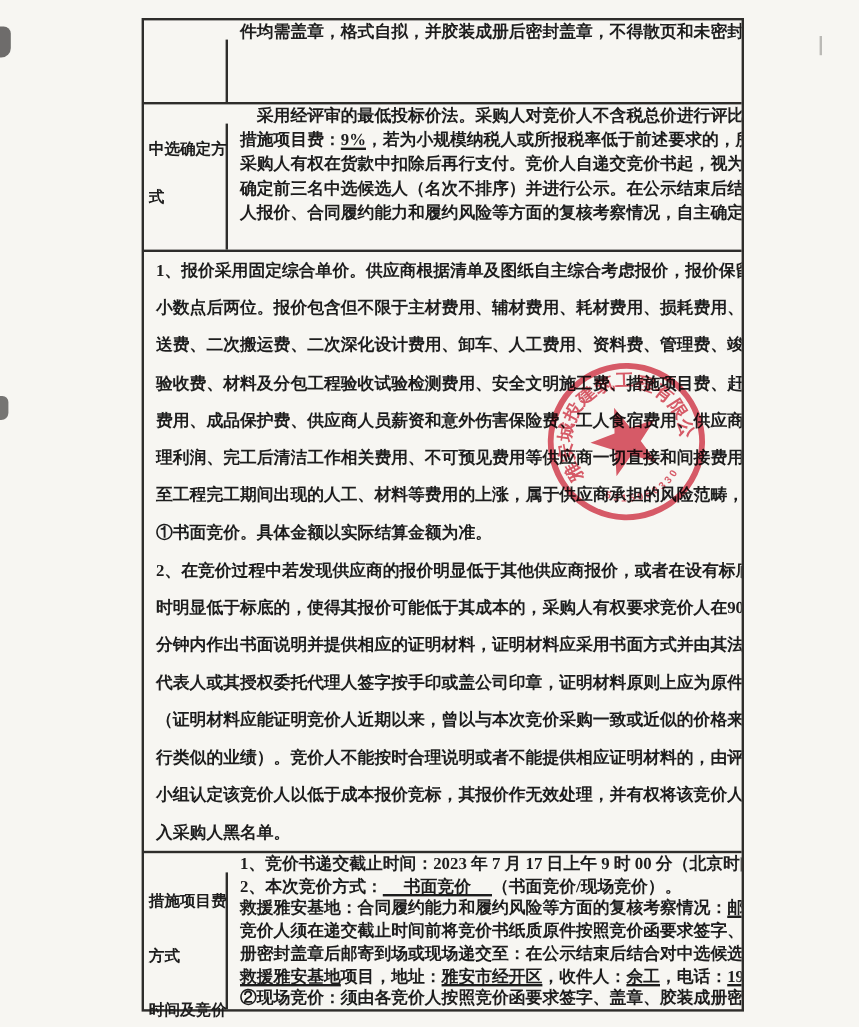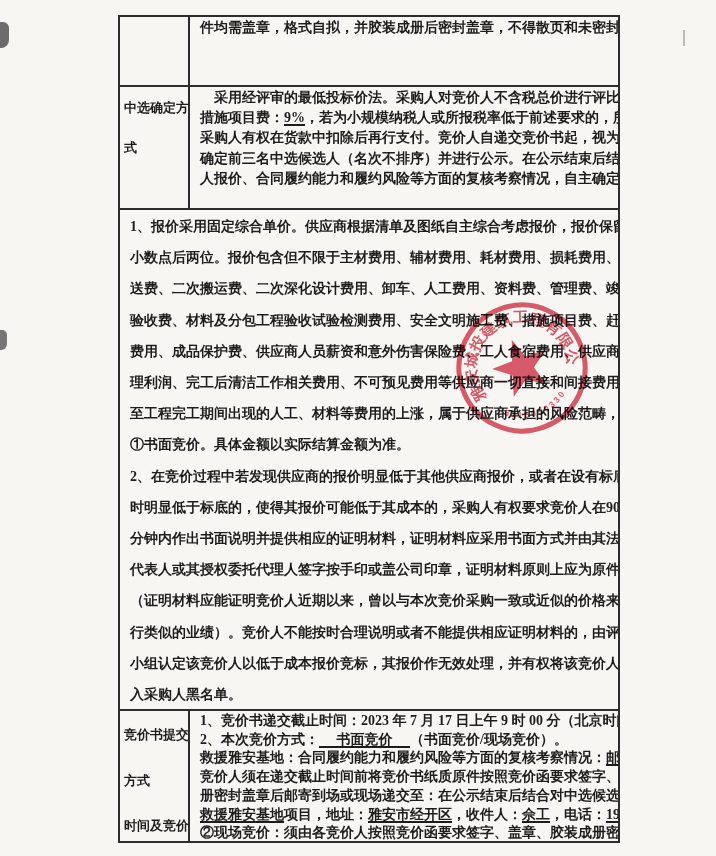--- a/index.html
+++ b/index.html
@@ -16,21 +16,21 @@
   .row{position:absolute;left:0;width:498px;display:flex;box-sizing:border-box;}
   .row.bt{border-top:2px solid #2e2d2b;}
   .r1{top:0;height:68px;}
   .r2{top:68px;height:123px;}
   .r3{top:191px;height:501px;}
   .r4{top:692px;height:132px;}
   .hcell{
     width:70px;min-width:70px;box-sizing:border-box;
     border-right:2px solid #2e2d2b;
     padding:1px 2px 0 4px;
-    font-weight:700;font-size:13px;
+    font-weight:700;font-size:13px;margin-top:16px;
   }
   .ccell{flex:1;padding:1px 10px 0 10px;font-size:14px;font-weight:700;overflow:hidden;}
   .hline{white-space:nowrap;}
   .r2 .hline{line-height:40px;}
   .r3 .hline{line-height:26px;}
   .r4 .hline{line-height:45.5px;}
   .tline{white-space:nowrap;letter-spacing:0;}
   .r1 .tline{line-height:20px;}
   .r2 .tline{line-height:20.2px;}
   .r3 .tline{line-height:31.2px;}
@@ -90,21 +90,21 @@
           <div class="tline"><span>分钟内作出书面说明并提供相应的证明材料，证明材料应采用书面方式并由其法定</span></div>
           <div class="tline"><span>代表人或其授权委托代理人签字按手印或盖公司印章，证明材料原则上应为原件</span></div>
           <div class="tline"><span>（证明材料应能证明竞价人近期以来，曾以与本次竞价采购一致或近似的价格来履</span></div>
           <div class="tline"><span>行类似的业绩）。竞价人不能按时合理说明或者不能提供相应证明材料的，由评比</span></div>
           <div class="tline"><span>小组认定该竞价人以低于成本报价竞标，其报价作无效处理，并有权将该竞价人列</span></div>
           <div class="tline"><span>入采购人黑名单。</span></div>
         </div>
     </div>
     <div class="row r4 bt">
       <div class="hcell">
-          <div class="hline">竞价书提交</div>
+          <div class="hline">措施项目费</div>
           <div class="hline">方式</div>
           <div class="hline">时间及竞价</div>
         </div>
       <div class="ccell">
           <div class="tline"><span>1、竞价书递交截止时间：2023 年 7 月 17 日上午 9 时 00 分（北京时间）。</span></div>
           <div class="tline"><span>2、本次竞价方式：</span><span class="u">　 书面竞价 　</span><span>（书面竞价/现场竞价）。</span></div>
           <div class="tline"><span class="b">救援雅安基地：</span><span>合同履约能力和履约风险等方面的复核考察情况：</span><span class="u b">邮寄/现场递交</span></div>
           <div class="tline"><span>竞价人须在递交截止时间前将竞价书纸质原件按照竞价函要求签字、盖章、胶装成</span></div>
           <div class="tline"><span>册密封盖章后邮寄到场或现场递交至：在公示结束后结合对中选候选</span><span class="u b">四川省区域应急</span></div>
           <div class="tline"><span class="u b">救援雅安基地</span><span>项目，地址：</span><span class="u">雅安市经开区</span><span>，收件人：</span><span class="u">佘工</span><span>，电话：</span><span class="u b">191 3049 0043</span></div>

